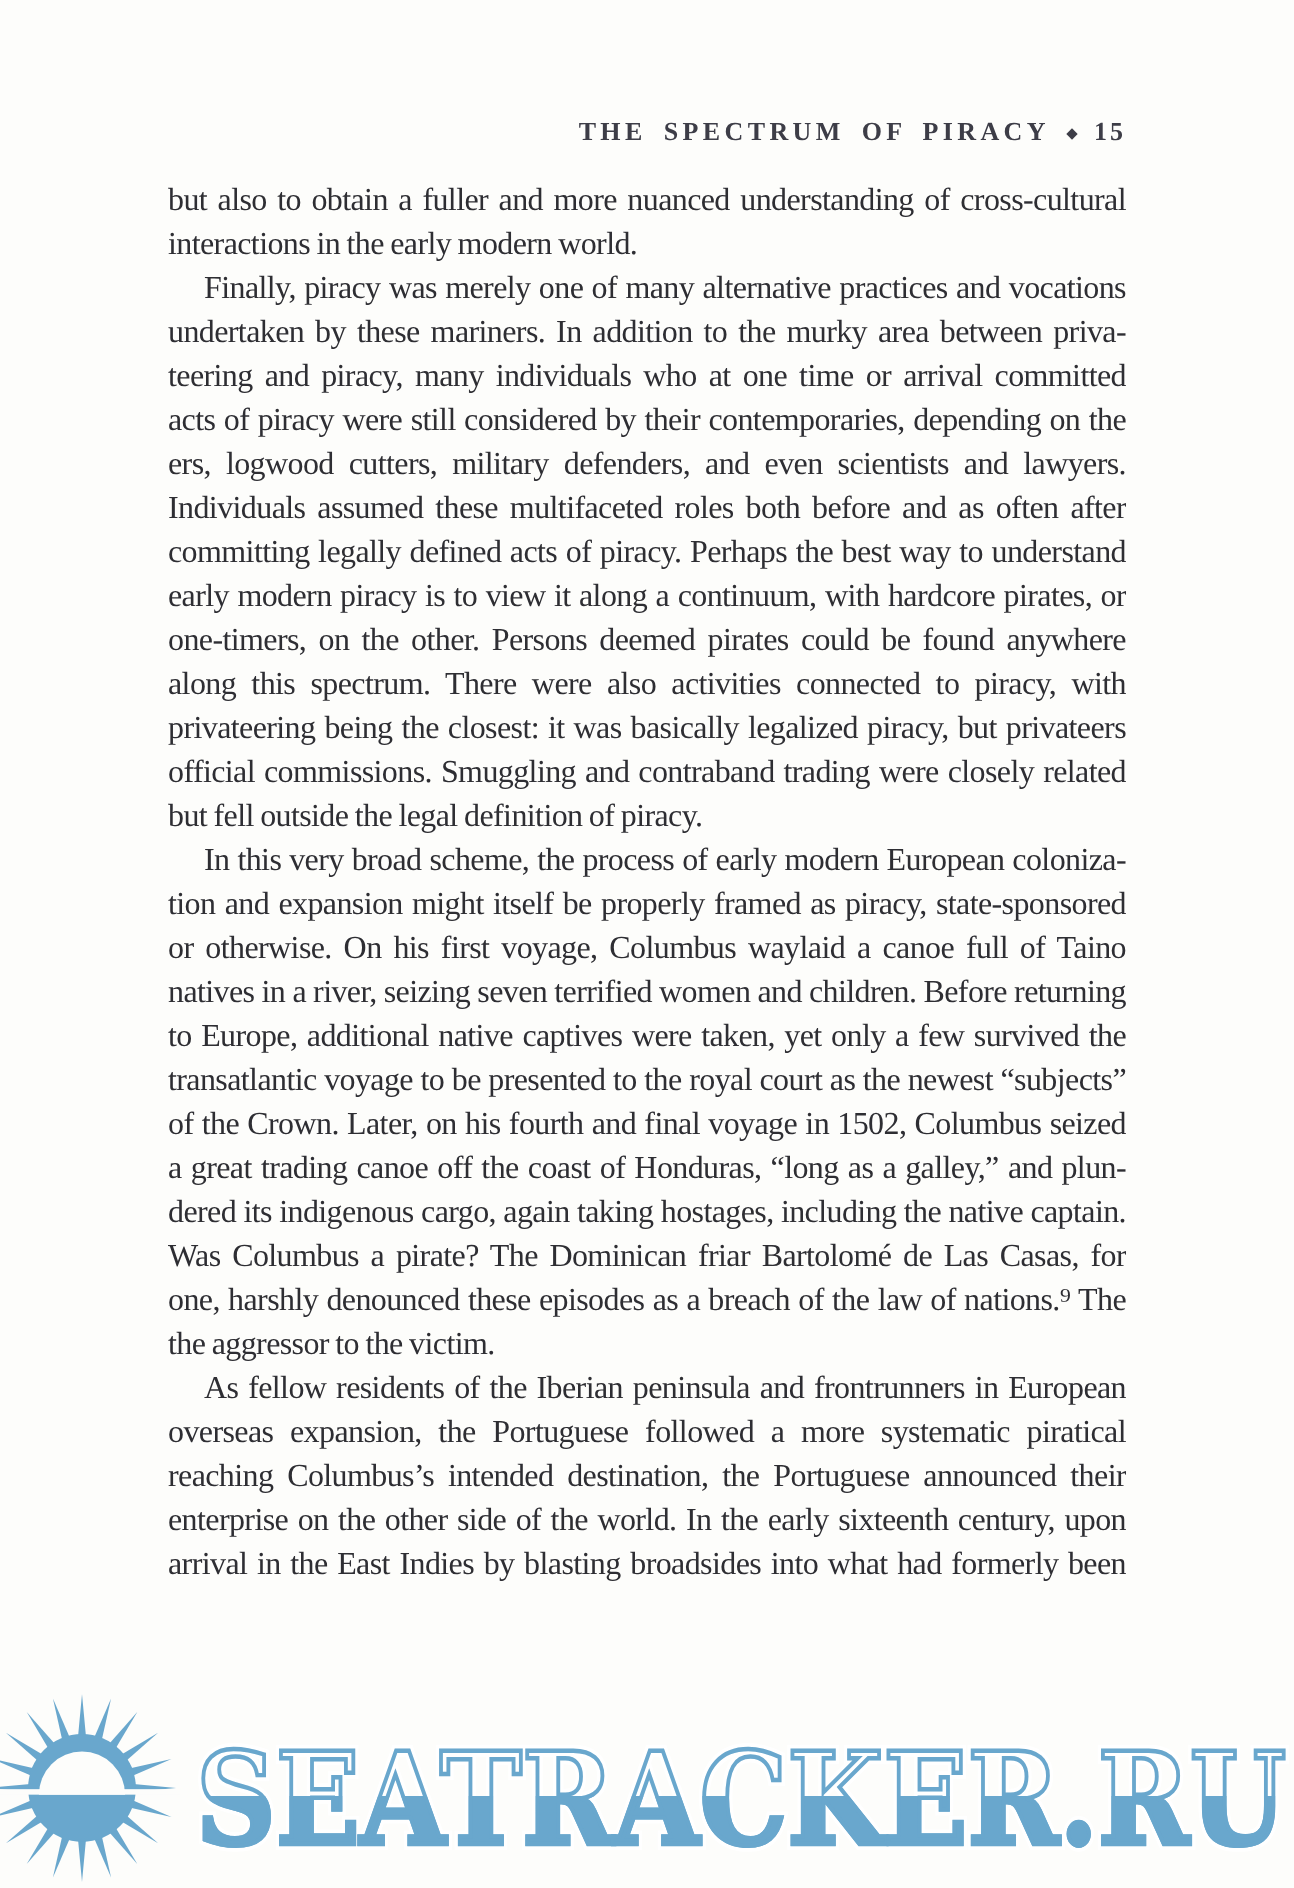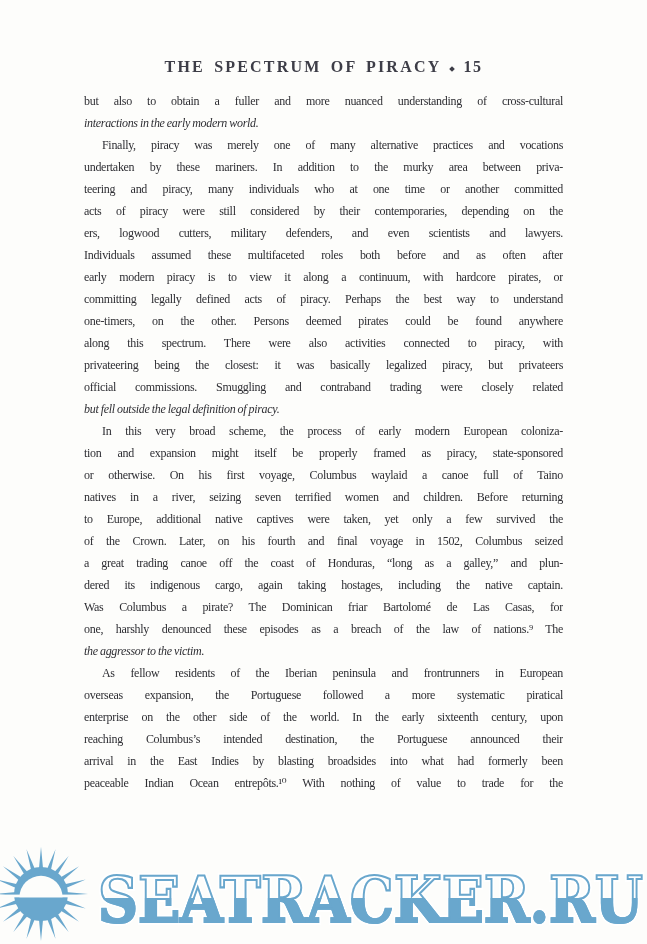--- a/index.html
+++ b/index.html
@@ -8,40 +8,40 @@
   body {
     position:relative; overflow:hidden;
     background:#fdfdfb;
     font-family:"Liberation Serif","DejaVu Serif",serif;
   }
   .page { position:absolute; inset:0; }
 
   
   .header {
     position:absolute; left:84px; top:58px; width:479px;
-    text-align:center; font-size:16px; font-weight:600;
+    text-align:right; font-size:13px; font-weight:600;
     letter-spacing:2.2px; word-spacing:3px; color:var(--head);
   }
   .header .sep {
     display:inline-block; width:4px; height:4px; background:var(--head);
     transform:rotate(45deg); margin:0 9px 1px 9px;
   }
   .header .pagenum { letter-spacing:1.5px; }
 
   
   .body-text {
     position:absolute; left:84px; top:90px; width:479px; color:var(--ink);
   }
   .line {
-    font-size:12px; line-height:22px; height:22px;
+    font-size:16px; line-height:22px; height:22px;
     letter-spacing:-0.3px; word-spacing:-0.5px;
     text-align:justify; text-align-last:justify; overflow:hidden;
   }
   .line.indent { text-indent:18px; }
-  .line.end { text-align-last:left;font-style:italic; }
+  .line.end { text-align-last:left; }
 
   
   .watermark { position:absolute; inset:0; pointer-events:none; }
   .wm-sun { position:absolute; left:-8px; top:845px; }
   .sun-fill { fill:var(--wm); }
   .sun-white { fill:#fdfdfb; }
   .wm-text-svg { position:absolute; left:96px; top:862px; }
   .wm-text-svg text {
     font-family:"DejaVu Serif",serif; font-weight:bold; font-size:64px;
   }
@@ -56,48 +56,48 @@
 
   <div class="header">
     <span>THE SPECTRUM OF PIRACY</span><span class="sep"></span><span class="pagenum">15</span>
   </div>
 
   <div class="body-text">
       <div class="line">but also to obtain a fuller and more nuanced understanding of cross-cultural</div>
       <div class="line end">interactions in the early modern world.</div>
       <div class="line indent">Finally, piracy was merely one of many alternative practices and vocations</div>
       <div class="line">undertaken by these mariners. In addition to the murky area between priva-</div>
-      <div class="line">teering and piracy, many individuals who at one time or another committed</div>
+      <div class="line">teering and piracy, many individuals who at one time or arrival committed</div>
       <div class="line">acts of piracy were still considered by their contemporaries, depending on the</div>
       <div class="line">ers, logwood cutters, military defenders, and even scientists and lawyers.</div>
       <div class="line">Individuals assumed these multifaceted roles both before and as often after</div>
+      <div class="line">committing legally defined acts of piracy. Perhaps the best way to understand</div>
       <div class="line">early modern piracy is to view it along a continuum, with hardcore pirates, or</div>
-      <div class="line">committing legally defined acts of piracy. Perhaps the best way to understand</div>
       <div class="line">one-timers, on the other. Persons deemed pirates could be found anywhere</div>
       <div class="line">along this spectrum. There were also activities connected to piracy, with</div>
       <div class="line">privateering being the closest: it was basically legalized piracy, but privateers</div>
       <div class="line">official commissions. Smuggling and contraband trading were closely related</div>
       <div class="line end">but fell outside the legal definition of piracy.</div>
       <div class="line indent">In this very broad scheme, the process of early modern European coloniza-</div>
       <div class="line">tion and expansion might itself be properly framed as piracy, state-sponsored</div>
       <div class="line">or otherwise. On his first voyage, Columbus waylaid a canoe full of Taino</div>
       <div class="line">natives in a river, seizing seven terrified women and children. Before returning</div>
       <div class="line">to Europe, additional native captives were taken, yet only a few survived the</div>
+      <div class="line">transatlantic voyage to be presented to the royal court as the newest “subjects”</div>
       <div class="line">of the Crown. Later, on his fourth and final voyage in 1502, Columbus seized</div>
       <div class="line">a great trading canoe off the coast of Honduras, “long as a galley,” and plun-</div>
       <div class="line">dered its indigenous cargo, again taking hostages, including the native captain.</div>
       <div class="line">Was Columbus a pirate? The Dominican friar Bartolomé de Las Casas, for</div>
       <div class="line">one, harshly denounced these episodes as a breach of the law of nations.⁹ The</div>
       <div class="line end">the aggressor to the victim.</div>
       <div class="line indent">As fellow residents of the Iberian peninsula and frontrunners in European</div>
       <div class="line">overseas expansion, the Portuguese followed a more systematic piratical</div>
+      <div class="line">reaching Columbus’s intended destination, the Portuguese announced their</div>
       <div class="line">enterprise on the other side of the world. In the early sixteenth century, upon</div>
-      <div class="line">reaching Columbus’s intended destination, the Portuguese announced their</div>
       <div class="line">arrival in the East Indies by blasting broadsides into what had formerly been</div>
-      <div class="line">peaceable Indian Ocean entrepôts.¹⁰ With nothing of value to trade for the</div>
     </div>
 
   <div class="watermark">
     <svg class="wm-sun" viewBox="0 0 100 100" width="98" height="98" xmlns="http://www.w3.org/2000/svg">
       <g>
           <polygon points="47.84,25.09 50.00,2.00 52.16,25.09" class="sun-fill"></polygon>
           <polygon points="55.65,25.65 64.83,4.35 59.75,26.98" class="sun-fill"></polygon>
           <polygon points="62.89,28.58 78.21,11.17 66.39,31.12" class="sun-fill"></polygon>
           <polygon points="68.88,33.61 88.83,21.79 71.42,37.11" class="sun-fill"></polygon>
           <polygon points="73.02,40.25 95.65,35.17 74.35,44.35" class="sun-fill"></polygon>

